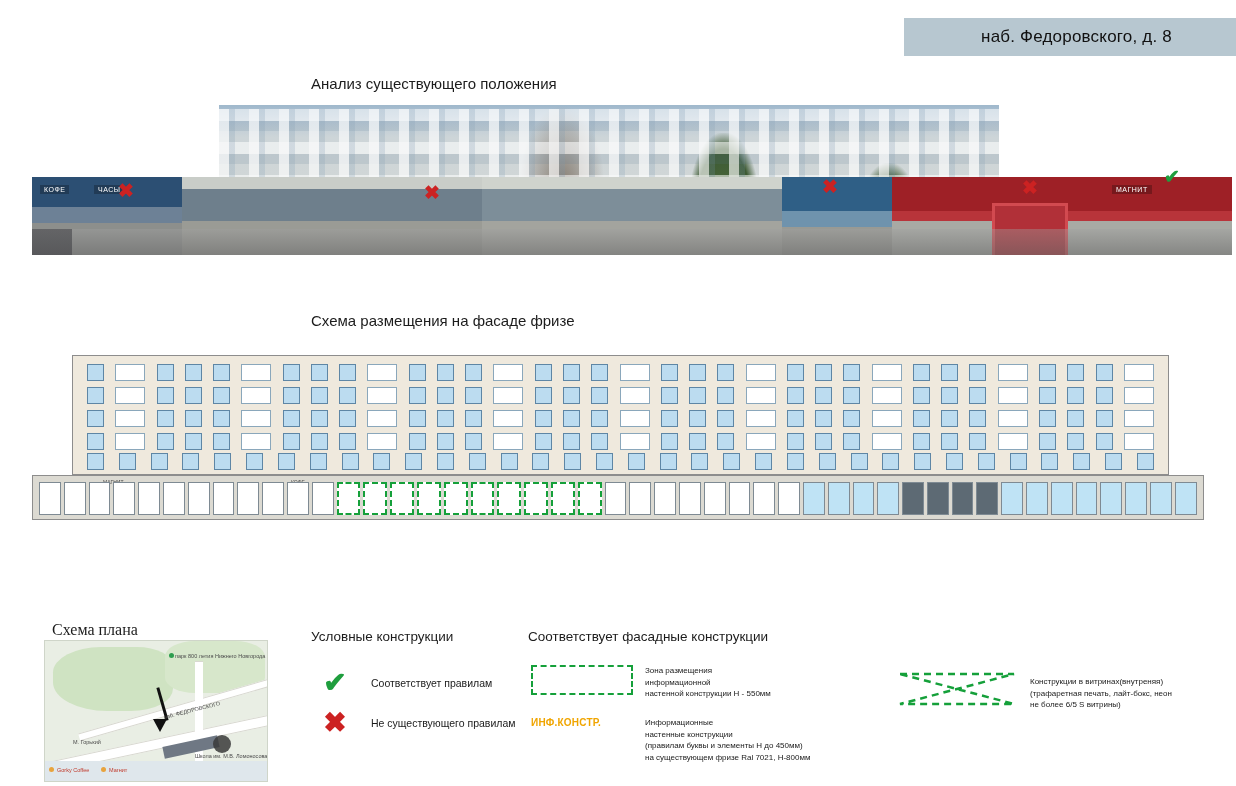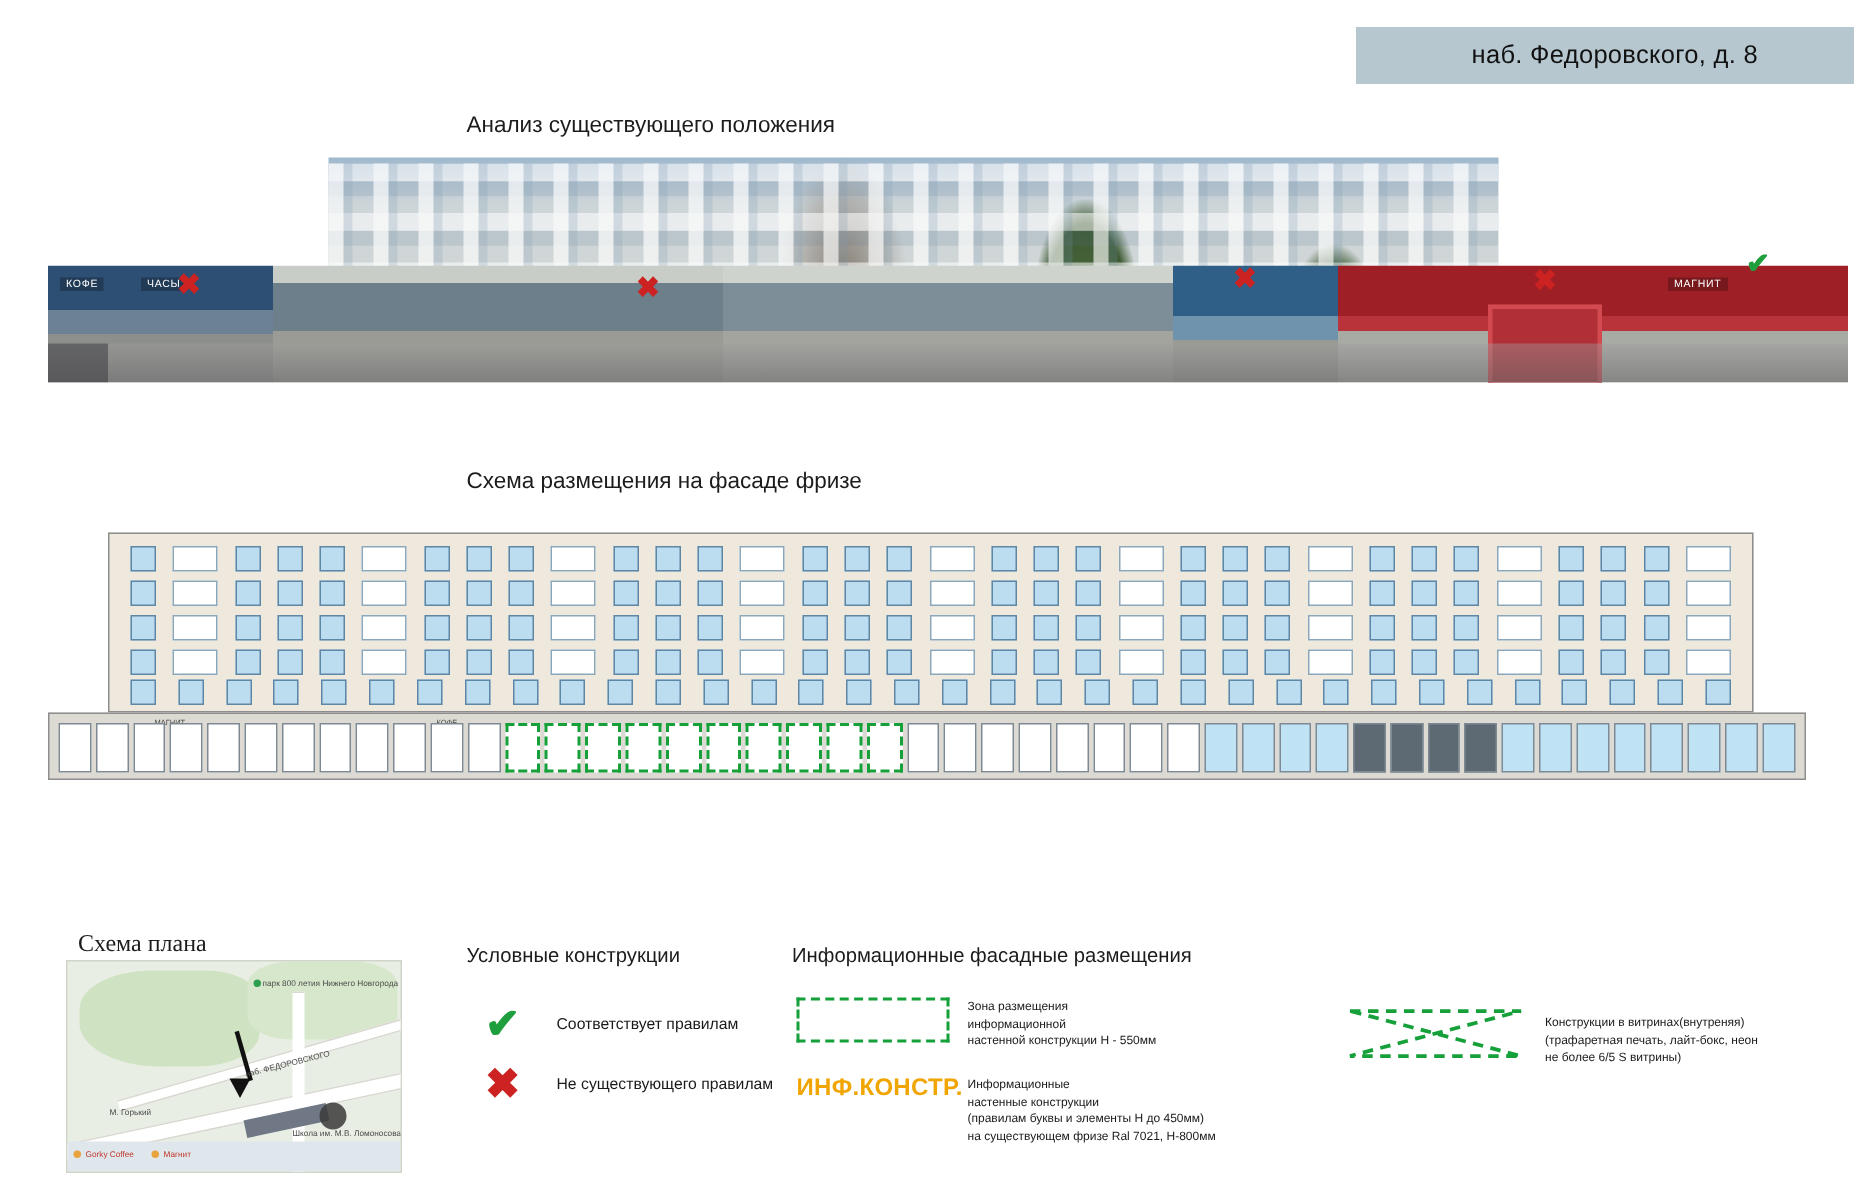--- a/index.html
+++ b/index.html
@@ -340,21 +340,21 @@
     line-height: 1.45;
     color: #1a1a1a;
     white-space: pre-line;
   }
   #constr-text-1 { left: 645px; top: 665px; }
   #constr-text-2 { left: 645px; top: 717px; }
   #constr-text-3 { left: 1030px; top: 676px; }
   .constr-logo {
     position: absolute;
     left: 531px; top: 717px;
-    font-size: 16px;
+    font-size: 10px;
     font-weight: bold;
     color: #f0a500;
     letter-spacing: .2px;
   }
   .bowtie {
     position: absolute;
     left: 898px;
     top: 672px;
     width: 118px;
     height: 34px;
@@ -667,21 +667,21 @@
 <div class="block-title" id="title-legend">Условные конструкции</div>
 <div class="legend-row" id="legend-ok">
   <div class="legend-mark ok">✔</div>
   <div class="legend-text">Соответствует правилам</div>
 </div>
 <div class="legend-row" id="legend-no">
   <div class="legend-mark no">✖</div>
   <div class="legend-text">Не существующего правилам</div>
 </div>
 
-<div class="block-title" id="title-constr">Информационные фасадные размещения</div>
+<div class="block-title" id="title-constr">Соответствует фасадные конструкции</div>
 <div class="dash-box" id="constr-box-1"></div>
 <div class="constr-text" id="constr-text-1">Зона размещения
 информационной
 настенной конструкции H - 550мм</div>
 <div class="constr-logo">ИНФ.КОНСТР.</div>
 <div class="constr-text" id="constr-text-2">Информационные
 настенные конструкции
 (правилам буквы и элементы H до 450мм)
 на существующем фризе Ral 7021, H-800мм</div>
 

